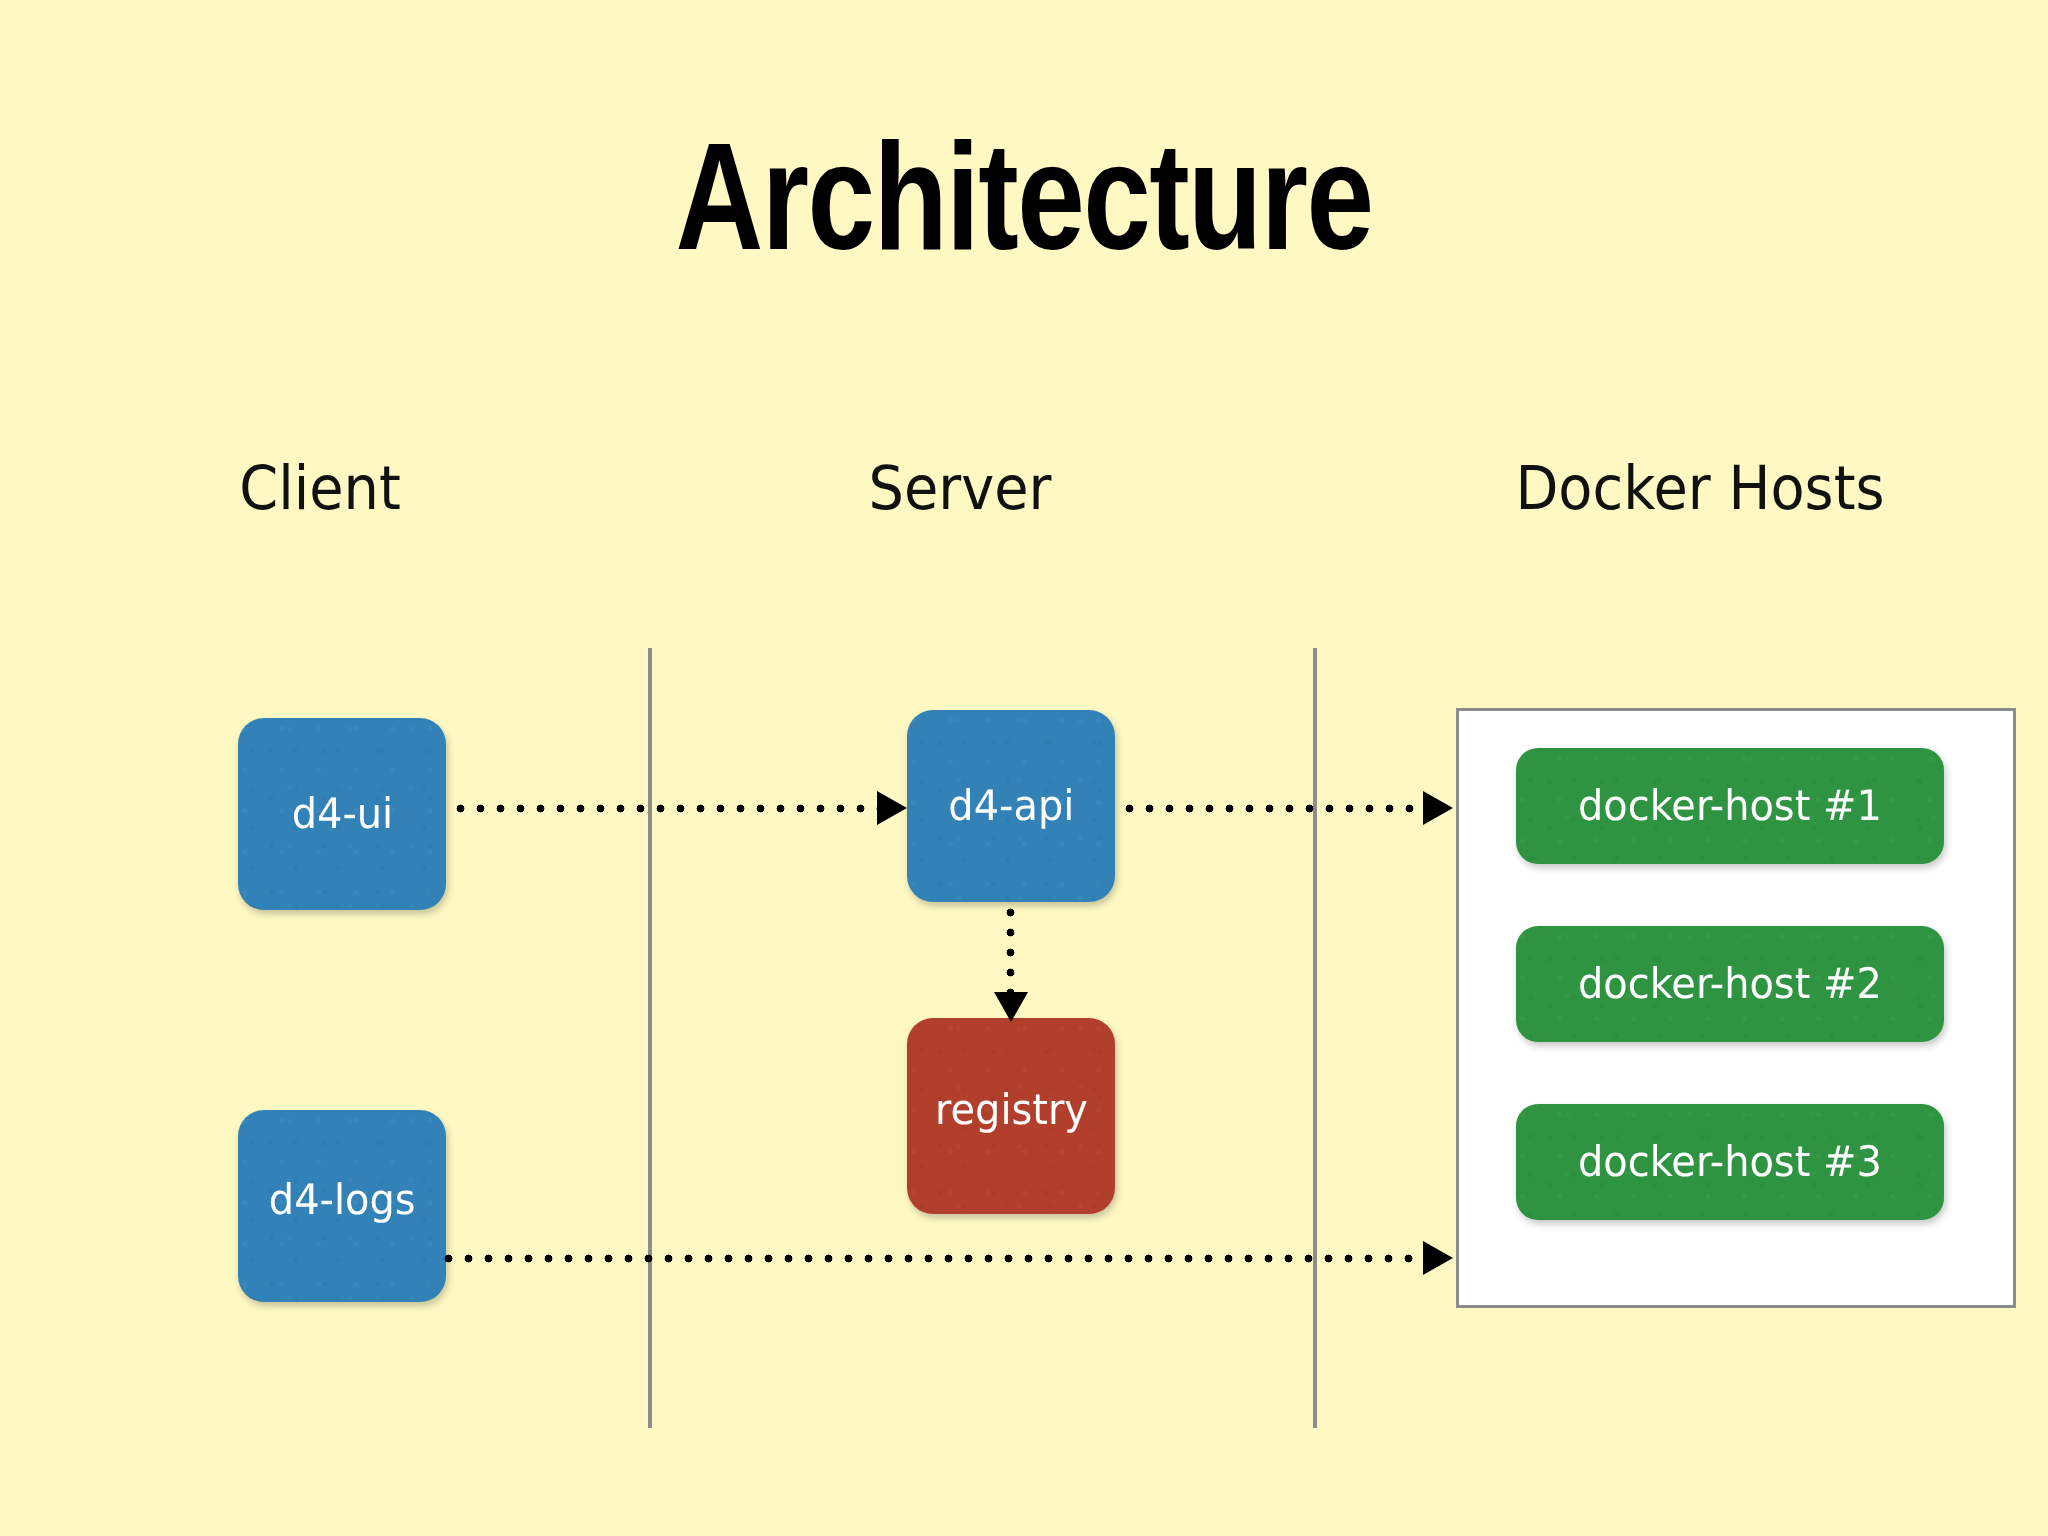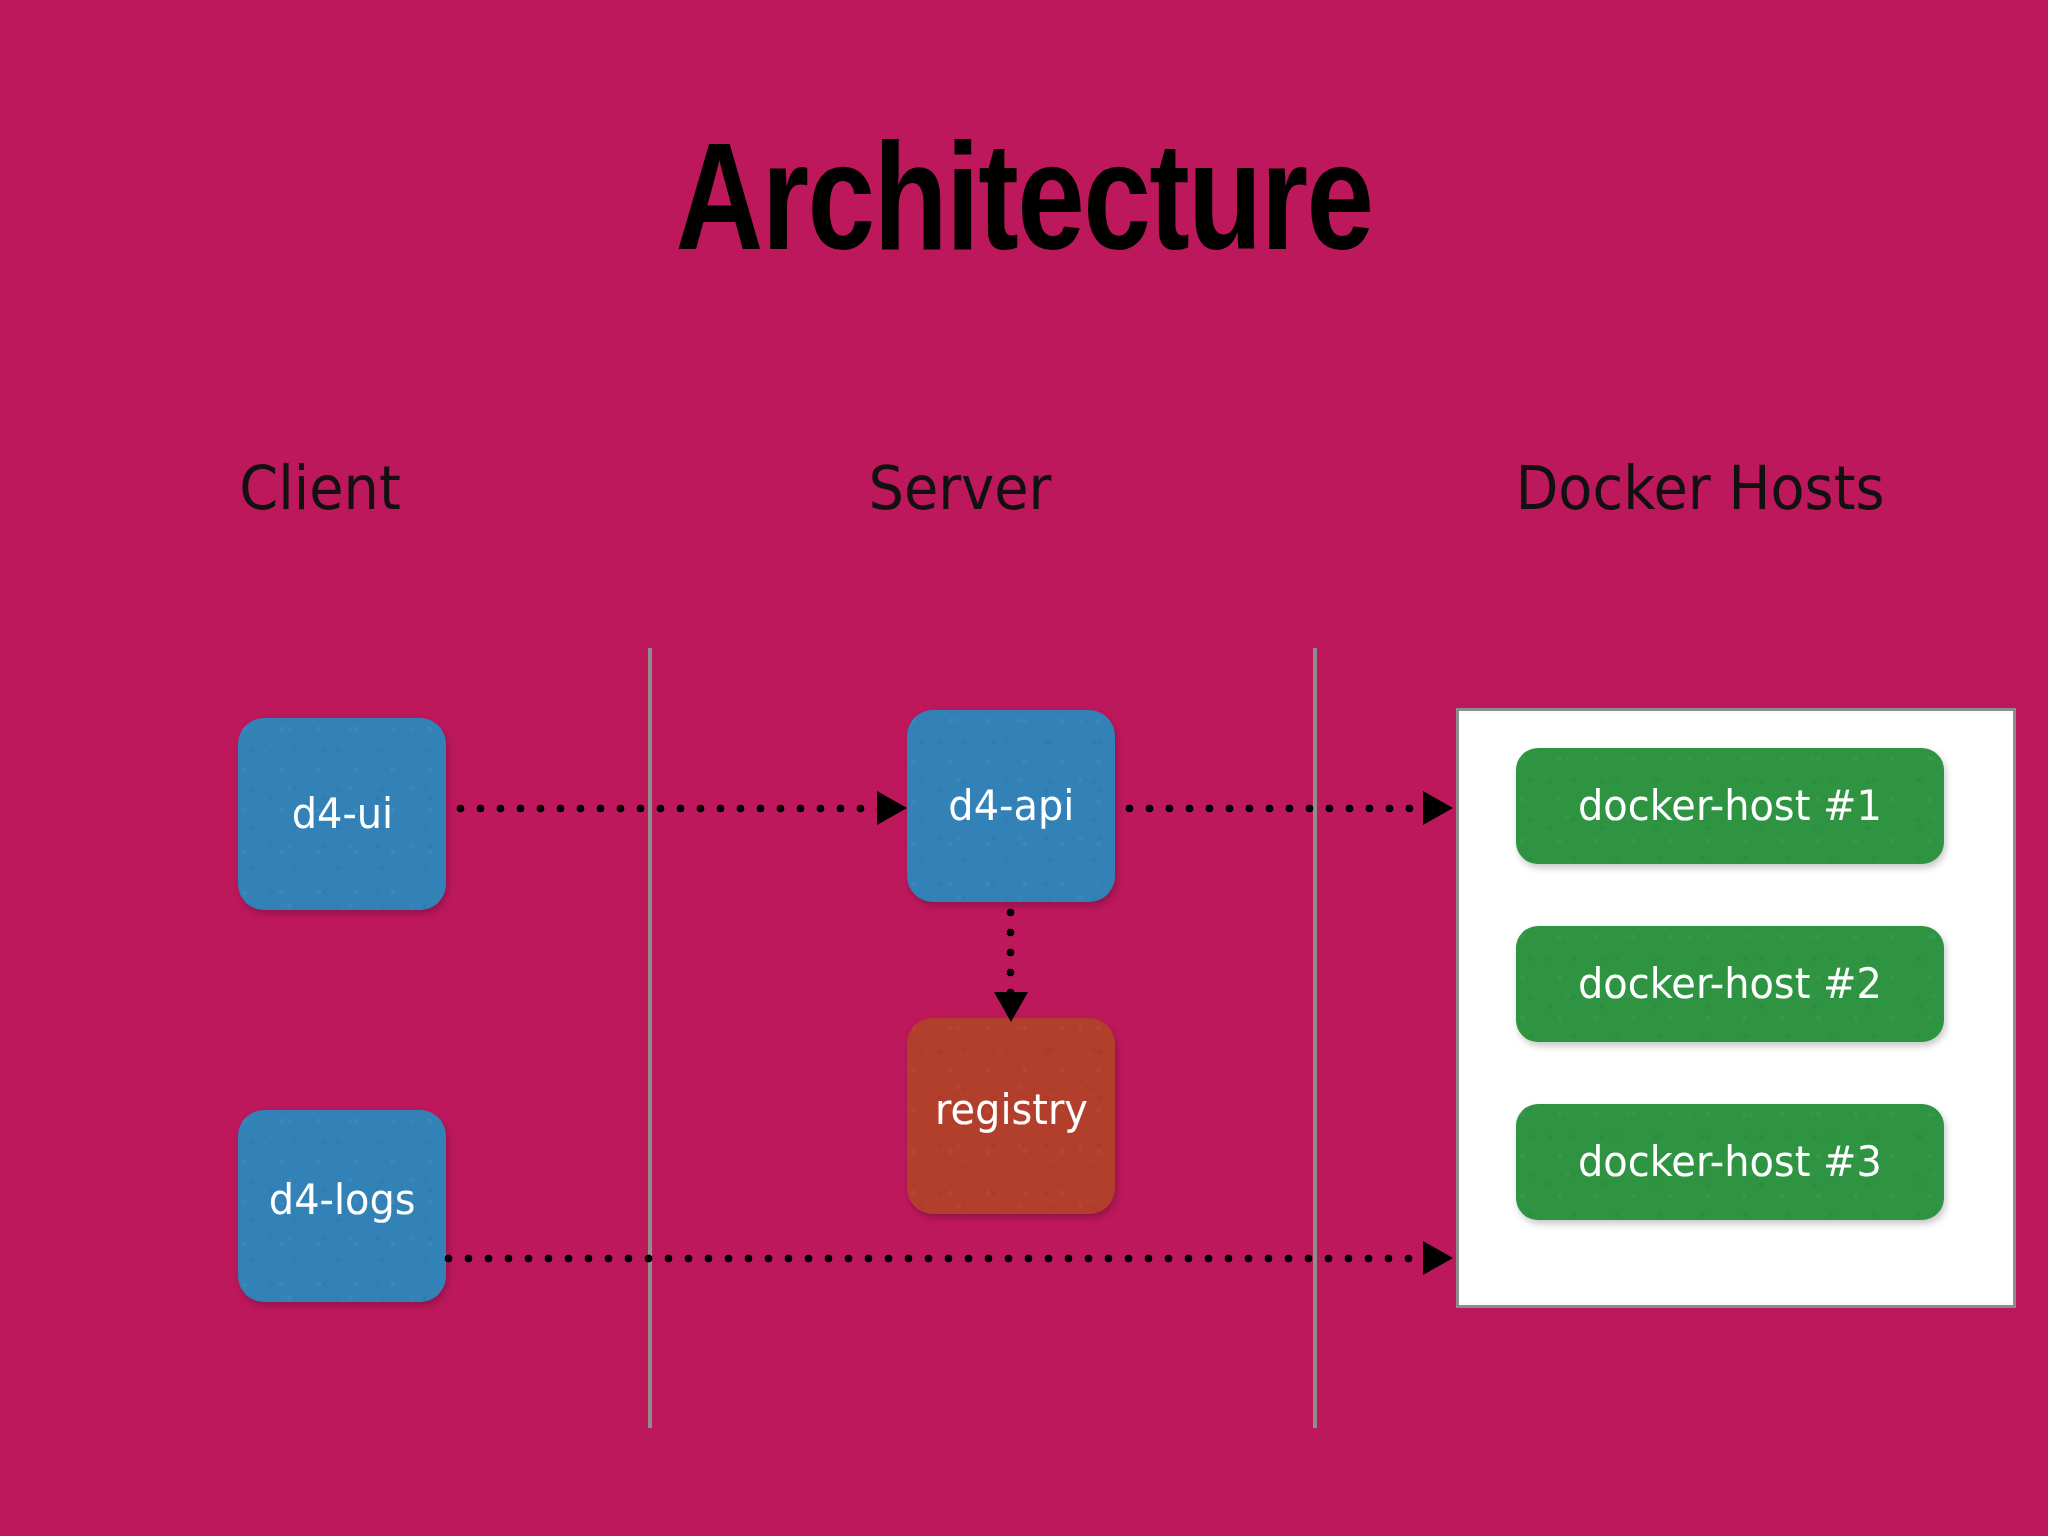--- a/index.html
+++ b/index.html
@@ -7,21 +7,21 @@
     padding: 0;
     background: #ffffff;
   }
   body {
     font-family: "DejaVu Sans", sans-serif;
   }
   #slide {
     position: relative;
     width: 2048px;
     height: 1536px;
-    background: #be185d;
+    background: #fef9c3;
     overflow: hidden;
   }
 
   
   .slide-title {
     position: absolute;
     left: 0;
     top: 120px;
     width: 2048px;
     text-align: center;

